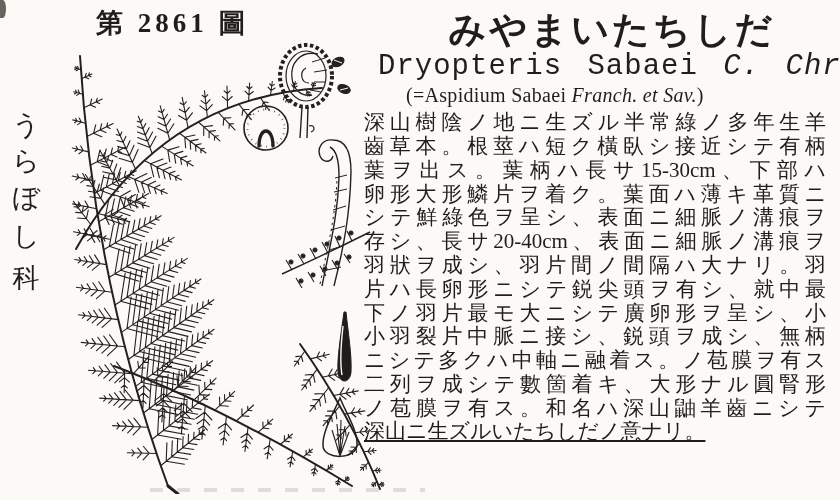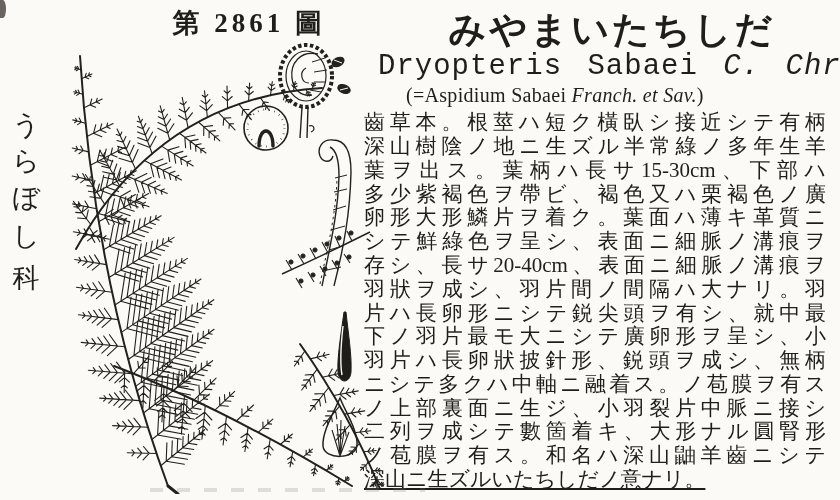--- a/index.html
+++ b/index.html
@@ -6,21 +6,21 @@
   body{
     width:840px;height:500px;overflow:hidden;
     background:#fbfaf6;color:#201e1a;
     font-family:"Liberation Serif","DejaVu Serif",serif;
     -webkit-font-smoothing:antialiased;
   }
   .page{position:relative;width:840px;height:500px;}
 
   .fig-caption{
     position:absolute;left:96px;top:5px;width:230px;
-    text-align:right;font-size:27px;font-weight:600;letter-spacing:4px;
+    text-align:left;font-size:27px;font-weight:600;letter-spacing:4px;
     white-space:nowrap;
   }
   .family{
     position:absolute;left:8px;top:92px;
     writing-mode:vertical-rl;text-orientation:upright;
     font-size:27px;letter-spacing:7px;font-weight:500;
   }
   .illus{position:absolute;left:50px;top:34px;width:372px;height:460px;}
 
   .right{position:absolute;left:364px;top:8px;width:462px;}
@@ -224,33 +224,31 @@
       <path d="M290,364 C283,380 272,398 273,412 C274,426 306,426 307,411 C308,397 296,379 290,364 Z" stroke-width="1.5"></path>
       <path d="M290,422 L282,396 M290,422 L287,390 M290,422 L291,386 M290,422 L295,392 M290,422 L299,398" stroke-width="1.1"></path>
     </g>
   </svg>
 
   <div class="right">
     <div class="title-kana">みやまいたちしだ</div>
     <div class="latin"><span>Dryopteris Sabaei</span> <i>C. Chr.</i></div>
     <div class="syn"><span>(=Aspidium Sabaei </span><i>Franch. et Sav.</i><span>)</span></div>
     <div class="desc" id="desc">
+        <div class="line">深山樹陰ノ地ニ生ズル半常綠ノ多年生羊</div>
         <div class="line">齒草本。根莖ハ短ク橫臥シ接近シテ有柄</div>
-        <div class="line">深山樹陰ノ地ニ生ズル半常綠ノ多年生羊</div>
         <div class="line">葉ヲ出ス。葉柄ハ長サ15-30cm、下部ハ</div>
-        <div class="line">多少紫褐色ヲ帶ビ、褐色又ハ栗褐色ノ廣</div>
         <div class="line">卵形大形鱗片ヲ着ク。葉面ハ薄キ革質ニ</div>
         <div class="line">シテ鮮綠色ヲ呈シ、表面ニ細脈ノ溝痕ヲ</div>
         <div class="line">存シ、長サ20-40cm、表面ニ細脈ノ溝痕ヲ</div>
         <div class="line">羽狀ヲ成シ、羽片間ノ間隔ハ大ナリ。羽</div>
         <div class="line">片ハ長卵形ニシテ鋭尖頭ヲ有シ、就中最</div>
         <div class="line">下ノ羽片最モ大ニシテ廣卵形ヲ呈シ、小</div>
-        <div class="line">羽片ハ長卵狀披針形、鋭頭ヲ成シ、無柄</div>
+        <div class="line">小羽裂片中脈ニ接シ、鋭頭ヲ成シ、無柄</div>
         <div class="line">ニシテ多クハ中軸ニ融着ス。ノ苞膜ヲ有ス</div>
-        <div class="line">ノ上部裏面ニ生ジ、小羽裂片中脈ニ接シ</div>
         <div class="line">二列ヲ成シテ數箇着キ、大形ナル圓腎形</div>
         <div class="line">ノ苞膜ヲ有ス。和名ハ深山鼬羊齒ニシテ</div>
         <div class="line last">深山ニ生ズルいたちしだノ意ナリ。</div>
       </div>
   </div>
 
   <div class="smudge"></div>
 </div>
 
 </body></html>

